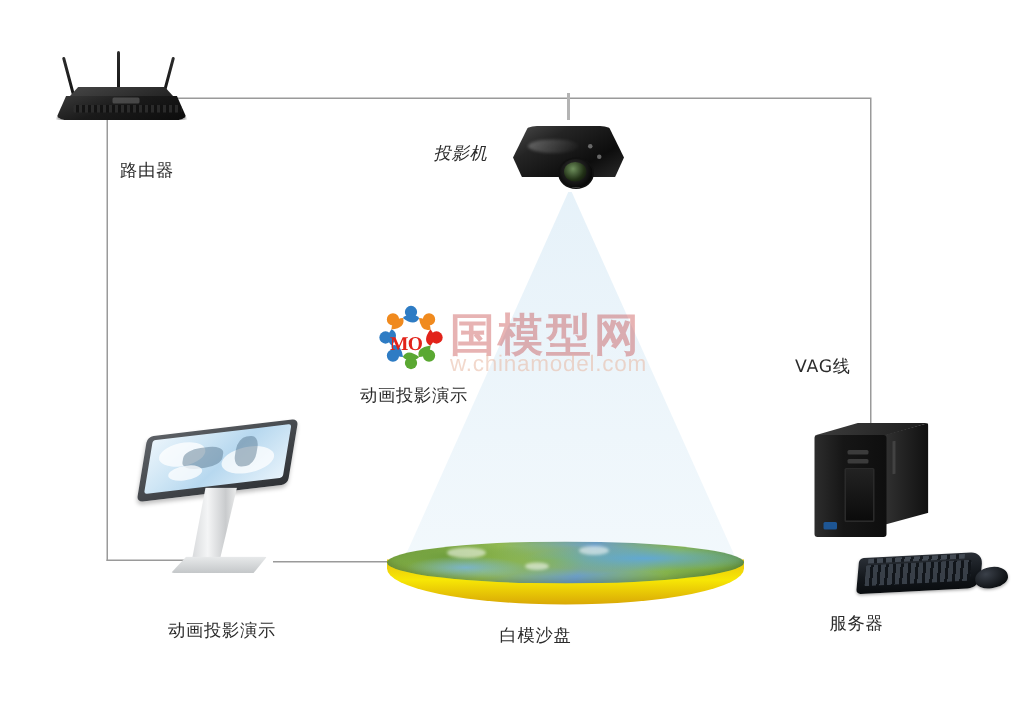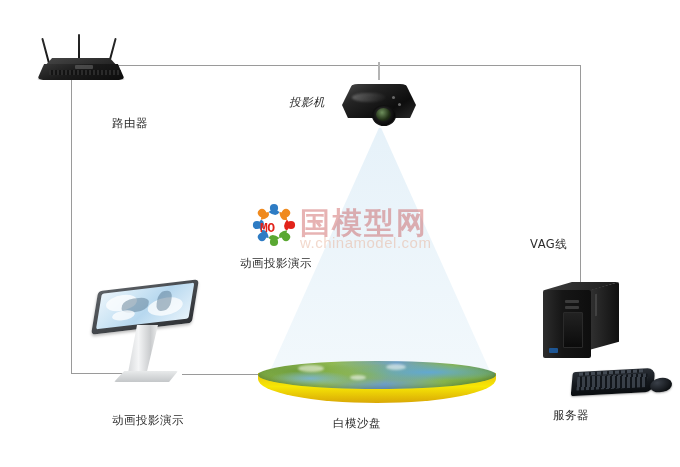--- a/index.html
+++ b/index.html
@@ -71,21 +71,21 @@
     font-size:30px;font-weight:bold;color:#b91c1c;opacity:.33;
     letter-spacing:2px;white-space:nowrap;}
   #wmark-url{position:absolute;left:300px;top:234px;width:250px;
     font-size:15px;color:#e8b9a3;opacity:.55;letter-spacing:.5px;white-space:nowrap;
     font-family:"Liberation Sans",sans-serif;}
 
   
   #molog{position:absolute;left:243px;top:201px;width:62px;height:52px;}
   #molog svg{display:block;}
   .mo-text{position:absolute;left:17px;top:20px;font-size:13px;font-weight:bold;
-    color:#e2231a;letter-spacing:-.5px;font-family:Liberation Mono, monospace;}
+    color:#e2231a;letter-spacing:-.5px;font-family:Liberation Serif, serif;}
 
   
   #kiosk{position:absolute;left:92px;top:285px;width:110px;height:104px;}
   .k-screen{position:absolute;left:4px;top:0;width:98px;height:44px;
     background:linear-gradient(160deg,#5d6166,#2e3135);
     border-radius:4px;
     transform:skewX(-16deg) rotate(-7deg);
     box-shadow:0 2px 3px rgba(0,0,0,.25);}
   .k-glass{position:absolute;left:4px;top:3px;width:90px;height:36px;
     background:linear-gradient(135deg,#eaf4fb 0%,#cfe6f5 30%,#b7d8ef 55%,#e7f3fb 100%);
@@ -148,21 +148,21 @@
     transform:skewX(-8deg) rotate(-3deg);opacity:.95;border-radius:1px;}
   .kb-fn{position:absolute;left:7px;top:3px;width:64px;height:3px;
     background:repeating-linear-gradient(to right,#4a525c 0 4px,#12161b 4px 6px);
     transform:skewX(-8deg) rotate(-3deg);opacity:.8;}
   .mouse{position:absolute;left:78px;top:10px;width:22px;height:14px;
     background:radial-gradient(ellipse at 35% 30%,#3a4049,#0d1013 75%);
     border-radius:50% 50% 45% 45%;transform:rotate(-10deg);
     box-shadow:0 1px 2px rgba(0,0,0,.3);}
 
   
-  #lb-router{left:80px;top:116px;margin-left:32px;}
+  #lb-router{left:80px;top:106px;}
   #lb-projector{left:289px;top:95px;font-style:italic;}
   #lb-anim{left:240px;top:256px;}
   #lb-kiosk{left:112px;top:413px;}
   #lb-sand{left:333px;top:416px;}
   #lb-vag{left:530px;top:237px;}
   #lb-server{left:553px;top:408px;}
 </style>
 </head>
 <body>
 

